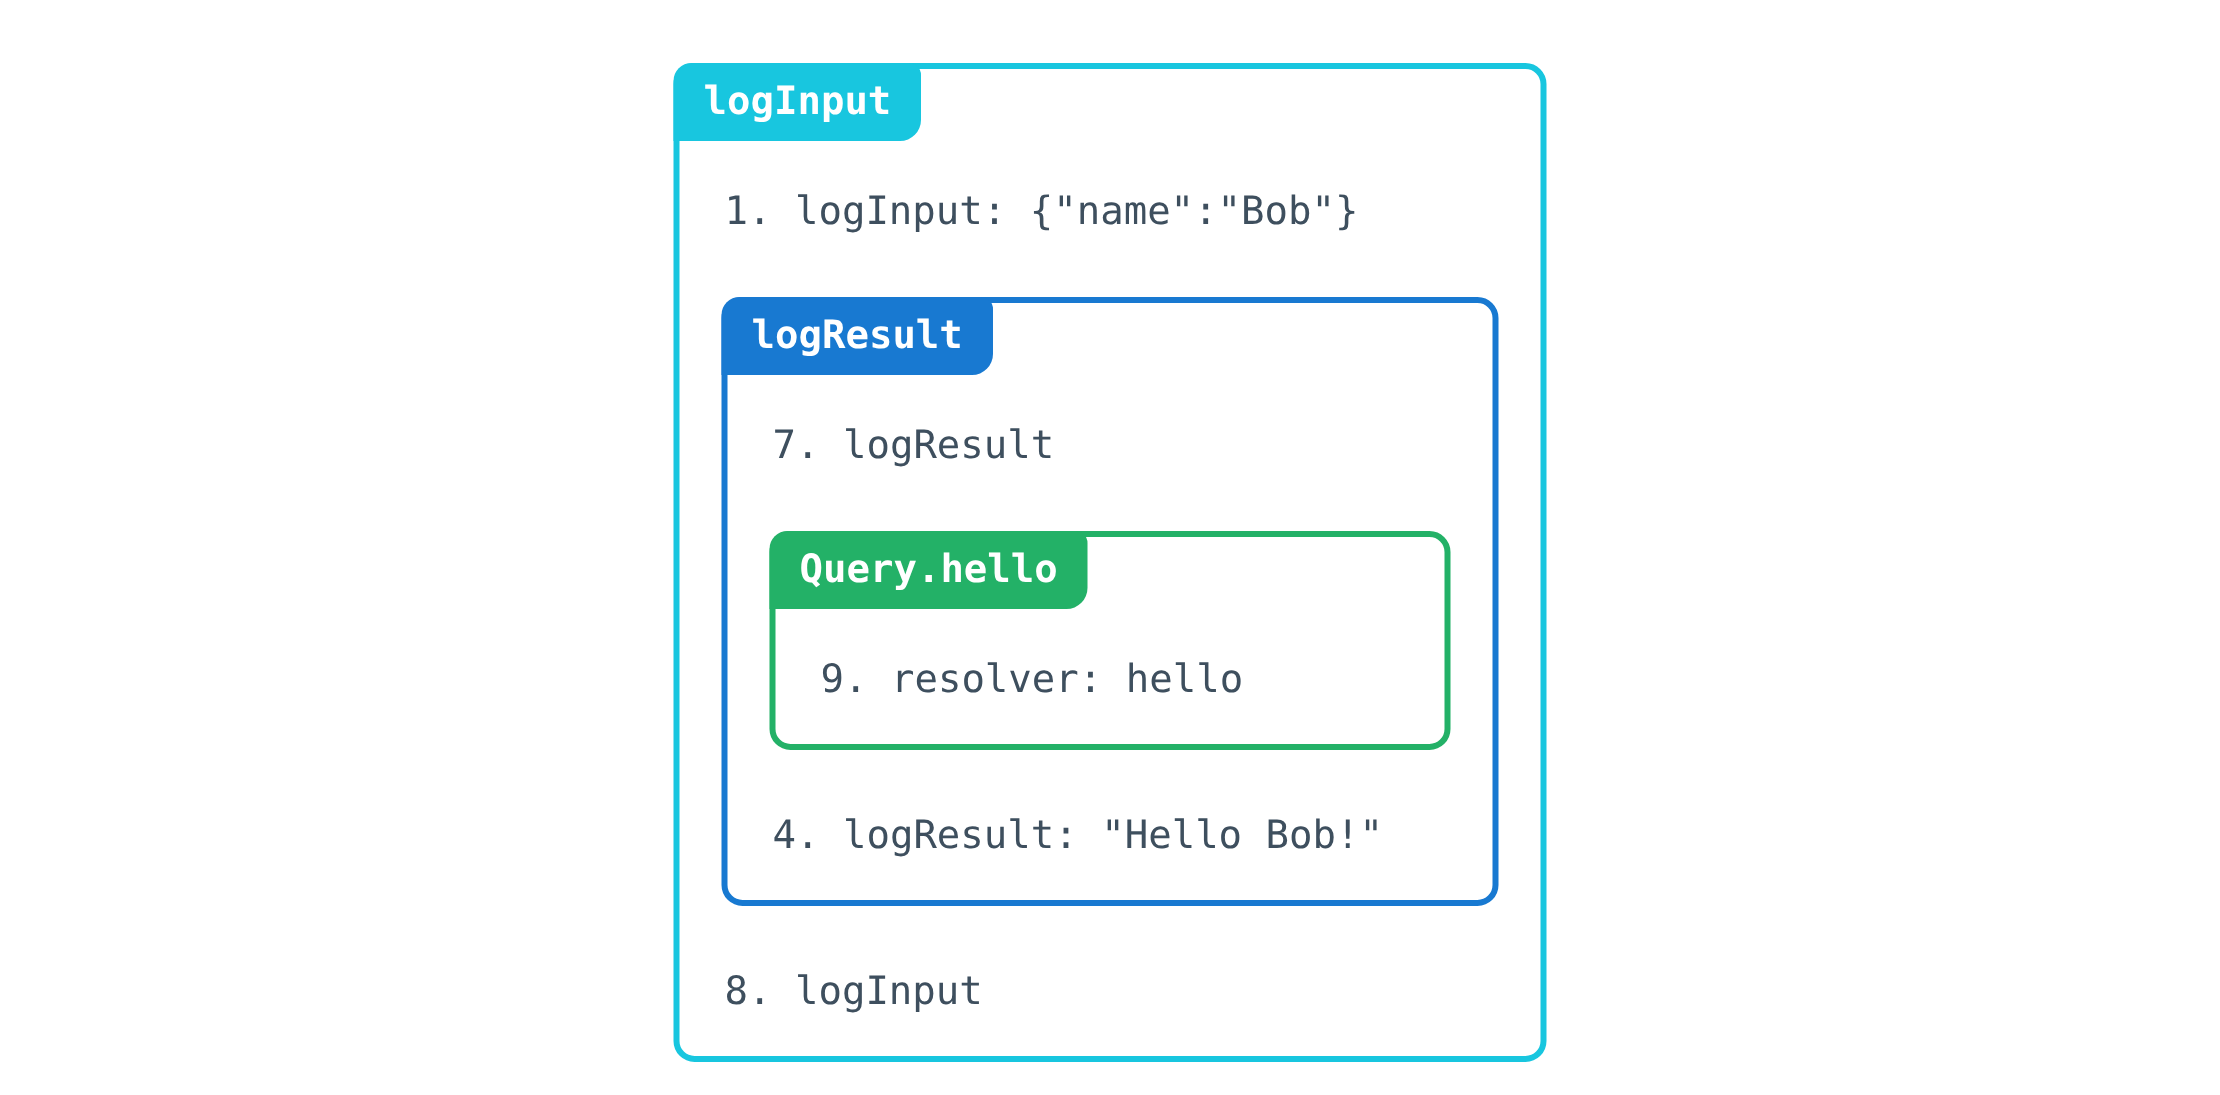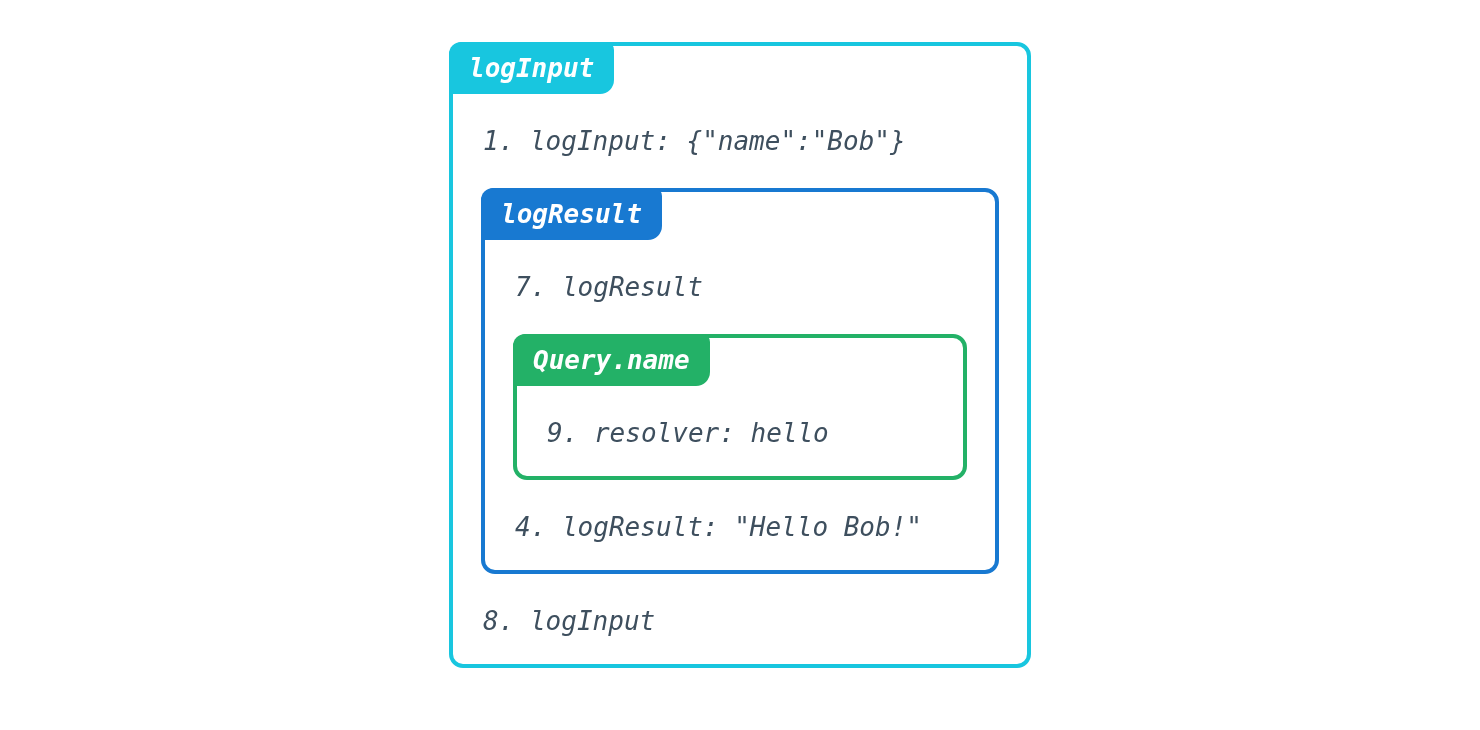--- a/index.html
+++ b/index.html
@@ -28,21 +28,21 @@
     left: 449px;
     top: 42px;
     width: 582px;
   }
   .box {
     border: 4px solid;
     border-radius: 14px;
     padding: 0 28px 26px 28px;
     background: #ffffff;
   }
-  .box.cyan  { border-color: var(--cyan); font-style: italic; }
+  .box.cyan  { border-color: var(--cyan); }
   .box.blue  { border-color: var(--blue); }
   .box.green { border-color: var(--green); }
   .badge {
     display: inline-block;
     margin: -4px 0 0 -32px;
     padding: 0 20px;
     height: 52px;
     line-height: 52px;
     border-radius: 12px 8px 14px 0;
     color: #ffffff;
@@ -55,40 +55,40 @@
   .badge.green-bg { background: var(--green); }
   .line {
     margin: 30px 0;
     padding-left: 2px;
     font-size: 26px;
     line-height: 34px;
     color: var(--text);
     white-space: nowrap;
   }
   .line:last-child { margin-bottom: 0; }
-  .box .box { margin: 20px 0; }
+  .box .box { margin: 40px 0; }
 </style>
 </head>
 <body>
 
 <div class="canvas">
   <div class="diagram">
 
     <div class="box cyan">
       <span class="badge cyan-bg">logInput</span>
 
       <div class="line">1. logInput: {"name":"Bob"}</div>
 
       <div class="box blue">
         <span class="badge blue-bg">logResult</span>
 
         <div class="line">7. logResult</div>
 
         <div class="box green">
-          <span class="badge green-bg">Query.name</span>
+          <span class="badge green-bg">Query.hello</span>
 
           <div class="line">9. resolver: hello</div>
         </div>
 
         <div class="line">4. logResult: "Hello Bob!"</div>
       </div>
 
       <div class="line">8. logInput</div>
     </div>
 

